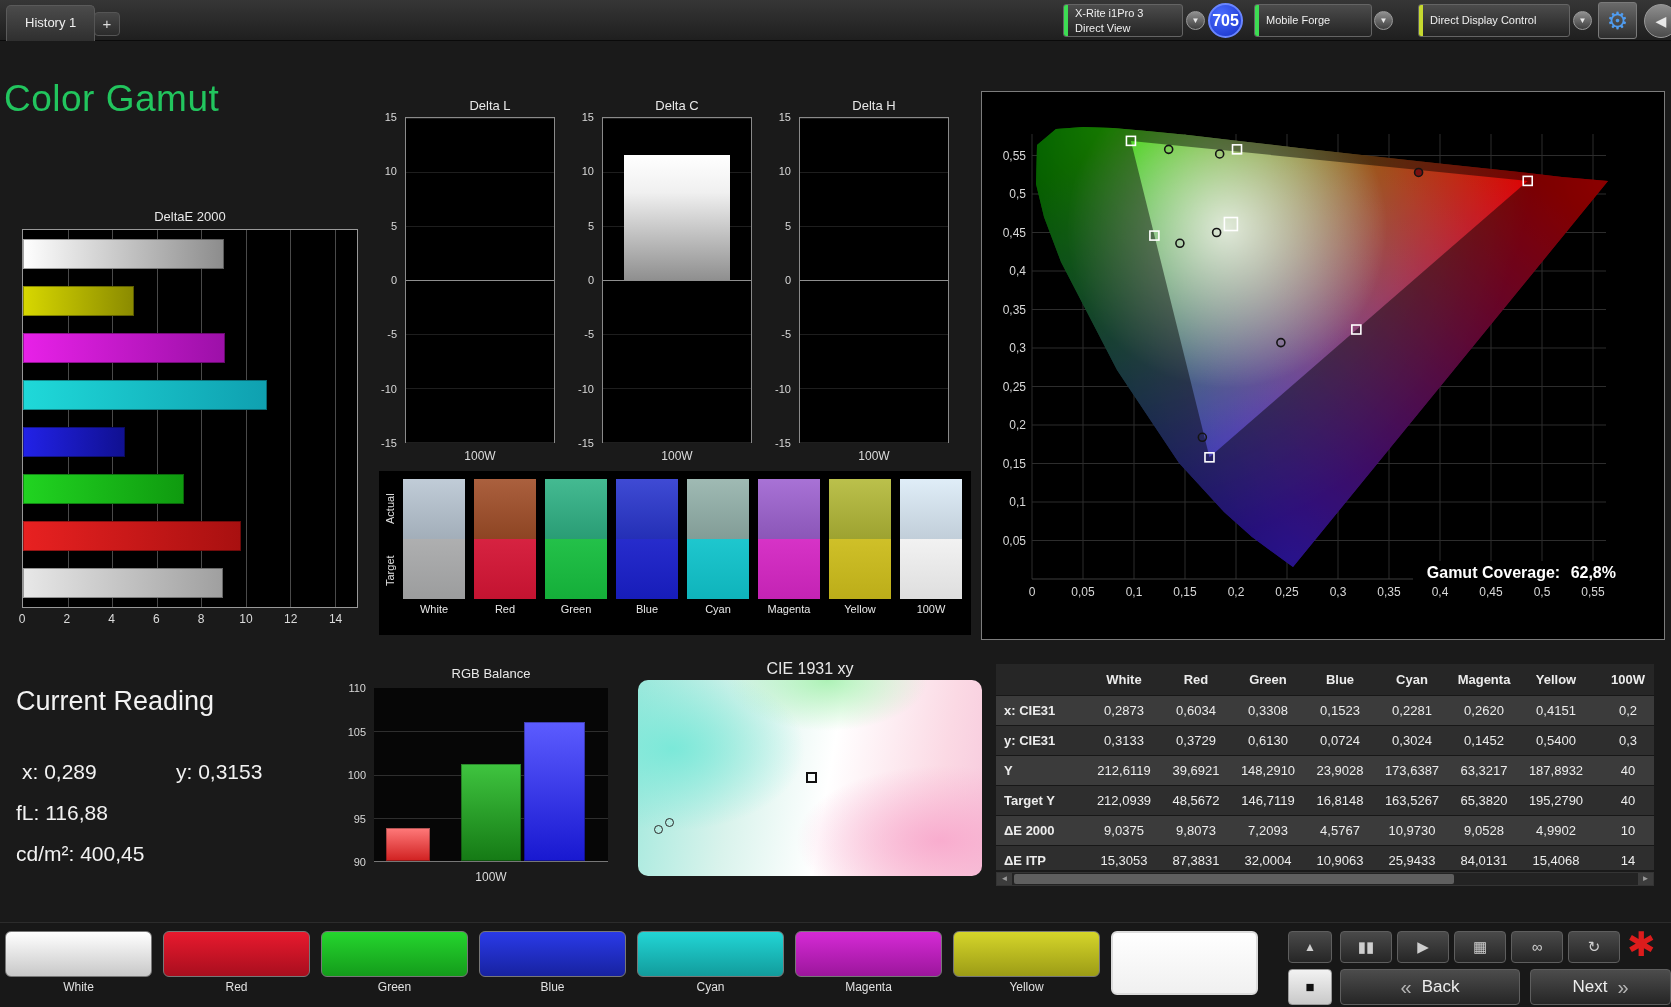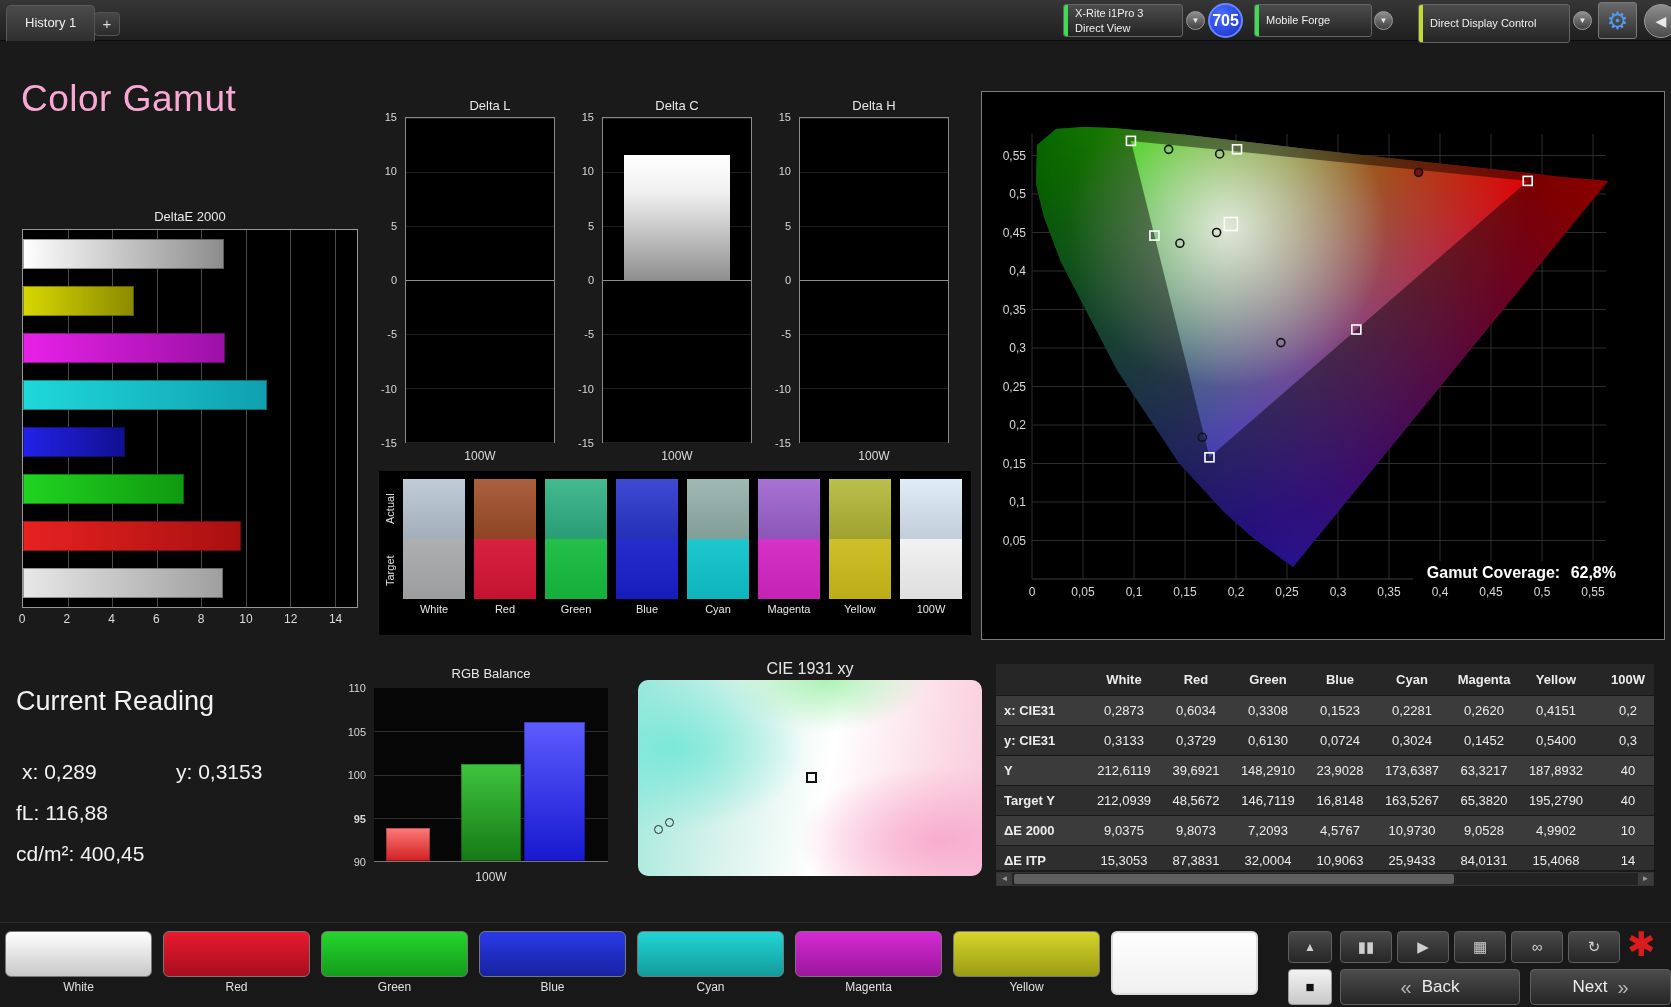--- a/index.html
+++ b/index.html
@@ -25,21 +25,21 @@
   .badge{position:absolute;left:1208px;top:3px;width:35px;height:35px;border-radius:50%;
          background:radial-gradient(circle at 35% 30%,#4a6cff,#1530c8);border:2px solid #6a86ff;
          color:#fff;font-size:16px;font-weight:bold;text-align:center;line-height:31px;}
   .gearbtn{position:absolute;left:1598px;top:2px;width:39px;height:37px;background:linear-gradient(#6a6a6a,#2e2e2e);
            border:1px solid #7a7a7a;border-radius:3px;color:#4f9cf0;font-size:24px;line-height:35px;text-align:center;}
   .collapsebtn{position:absolute;left:1644px;top:4px;width:34px;height:34px;border-radius:50%;
            background:linear-gradient(#8e8e8e,#4c4c4c);border:1px solid #999;color:#e8e8e8;
            font-size:14px;line-height:32px;text-align:center;}
 
   
-  .pagetitle{position:absolute;left:21px;top:78px;font-size:37px;color:#f9a8d4;letter-spacing:.5px;}
+  .pagetitle{position:absolute;left:4px;top:78px;font-size:37px;color:#22c55e;letter-spacing:.5px;}
   .charttitle{position:absolute;font-size:13px;color:#e8e8e8;text-align:center;}
   .readtitle{position:absolute;left:16px;top:686px;font-size:27px;color:#f2f2f2;}
   .readval{position:absolute;font-size:21px;color:#f2f2f2;}
 
   
   .plot{position:absolute;background:#000;border:1px solid #989898;}
   .noborder{border:none;}
   .grid-v{position:absolute;top:0;bottom:0;width:1px;background:#4a4a4a;}
   .grid-h-faint{position:absolute;left:0;right:0;height:1px;background:#1e1e1e;}
   .zero-line{position:absolute;left:0;right:0;height:1px;background:#8f8f8f;}
@@ -128,21 +128,21 @@
     <div class="chev" style="left:1186px;top:11px;">▼</div>
 
     <div class="badge">705</div>
 
     <div class="devbtn" style="left:1254px;top:4px;width:118px;height:33px;">
       <div class="devbar" style="background:#3ddc53;"></div>
       <div class="devtxt">Mobile Forge</div>
     </div>
     <div class="chev" style="left:1374px;top:11px;">▼</div>
 
-    <div class="devbtn" style="left:1418px;top:4px;width:152px;height:39px;">
+    <div class="devbtn" style="left:1418px;top:4px;width:152px;height:33px;">
       <div class="devbar" style="background:#c6d92f;"></div>
       <div class="devtxt">Direct Display Control</div>
     </div>
     <div class="chev" style="left:1573px;top:11px;">▼</div>
 
     <button class="gearbtn">⚙</button>
     <button class="collapsebtn">◀</button>
   </div>
 
   <div class="pagetitle">Color Gamut</div>
@@ -392,21 +392,21 @@
   <div class="readval" style="left:22px;top:760px;">x: 0,289</div>
   <div class="readval" style="left:176px;top:760px;">y: 0,3153</div>
   <div class="readval" style="left:16px;top:801px;">fL: 116,88</div>
   <div class="readval" style="left:16px;top:842px;">cd/m²: 400,45</div>
 
   <div class="charttitle" style="left:374px;top:666px;width:234px;">RGB Balance</div>
   <div class="axisbox" id="rgb-axis" style="left:336px;top:688px;width:34px;height:174px;">
       <span class="ytick" style="top: 0%;">110</span>
       <span class="ytick" style="top: 25%;">105</span>
       <span class="ytick" style="top: 50%;">100</span>
-      <span class="ytick" style="top: 75%; font-weight: bold;">95</span>
+      <span class="ytick" style="top: 75%;">95</span>
       <span class="ytick" style="top: 100%;">90</span>
     </div>
   <div class="plot noborder" id="rgb-plot" style="left:374px;top:688px;width:234px;height:174px;background:#060606;border-bottom:1px solid #777;">
       <div class="grid-h-faint" style="top: 25%; background: rgb(46, 46, 46);"></div>
       <div class="grid-h-faint" style="top: 50%; background: rgb(46, 46, 46);"></div>
       <div class="grid-h-faint" style="top: 75%; background: rgb(46, 46, 46);"></div>
       <div class="vbar" style="left: 5%; width: 19%; height: 19%; background: linear-gradient(rgb(255, 122, 122), rgb(208, 32, 32));"></div>
       <div class="vbar" style="left: 37%; width: 26%; height: 56%; background: linear-gradient(rgb(63, 196, 63), rgb(21, 122, 21));"></div>
       <div class="vbar" style="left: 64%; width: 26%; height: 80.5%; background: linear-gradient(rgb(92, 92, 255), rgb(24, 24, 208));"></div>
     </div>

